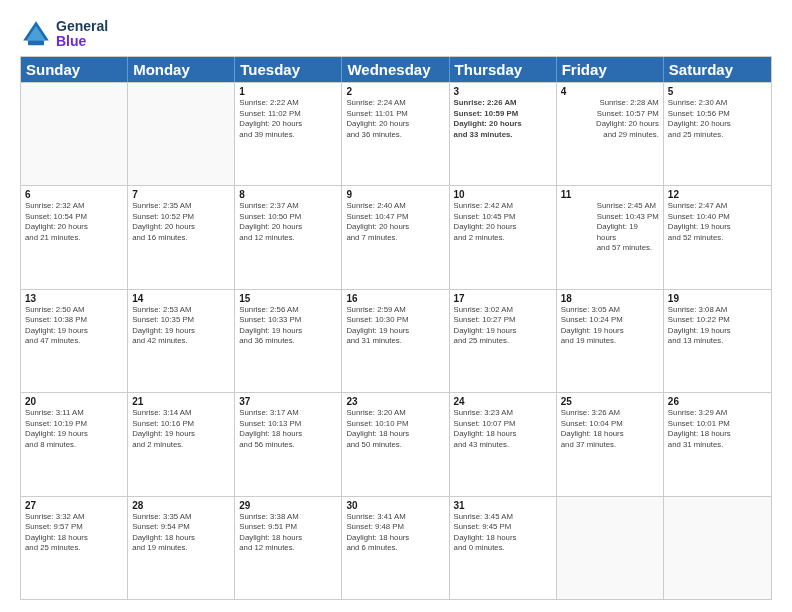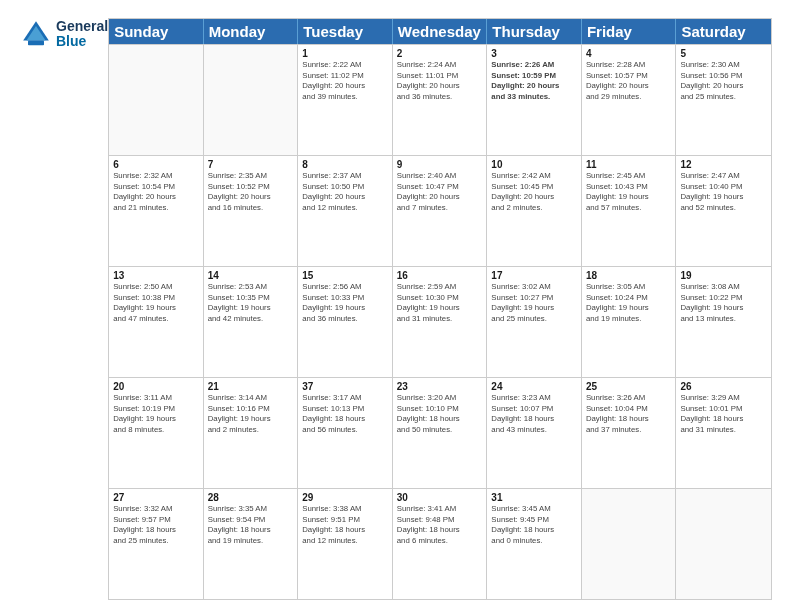--- a/index.html
+++ b/index.html
@@ -8,21 +8,21 @@
       background: #fff;
       width: 792px;
       height: 612px;
       overflow: hidden;
     }
     .page {
       width: 792px;
       height: 612px;
       padding: 18px 20px 12px 20px;
       display: flex;
-      flex-direction: row;
+      flex-direction: column;
     }
     .header {
       display: flex;
       justify-content: space-between;
       align-items: flex-start;
       margin-bottom: 6px;
     }
     .logo {
       display: flex;
       align-items: center;
@@ -111,21 +111,21 @@
 <div class="page">
   <div class="header">
     <div class="logo">
       <svg class="logo-icon" viewBox="0 0 40 40">
         <polygon points="20,4 36,28 4,28" fill="#1a6db5"></polygon>
         <polygon points="20,10 32,28 8,28" fill="#4a9fd4"></polygon>
         <rect x="10" y="28" width="20" height="6" rx="1" fill="#1a6db5"></rect>
       </svg>
       <div>
         <div class="logo-text">General</div>
-        <div class="logo-text" style="color:#0369a1;">Blue</div>
+        <div class="logo-text" style="color:#6d28d9;">Blue</div>
       </div>
     </div>
     <div class="title-block">
       <div class="month-title"></div>
       <div class="location"></div>
     </div>
   </div>
 
   <div class="calendar">
     <div class="cal-header-row">
@@ -157,21 +157,21 @@
           </div>
           <div class="cal-cell">
             <div class="day-number">3</div>
             <div class="day-info" style="white-space: pre-line; font-weight: bold;">Sunrise: 2:26 AM
 Sunset: 10:59 PM
 Daylight: 20 hours
 and 33 minutes.</div>
           </div>
           <div class="cal-cell">
             <div class="day-number">4</div>
-            <div class="day-info" style="white-space: pre-line;">Sunrise: 2:28 AM
+            <div class="day-info" style="white-space: pre-line; text-align: right;">Sunrise: 2:28 AM
 Sunset: 10:57 PM
 Daylight: 20 hours
 and 29 minutes.</div>
           </div>
           <div class="cal-cell">
             <div class="day-number">5</div>
             <div class="day-info" style="white-space: pre-line;">Sunrise: 2:30 AM
 Sunset: 10:56 PM
 Daylight: 20 hours
 and 25 minutes.</div>
@@ -208,21 +208,21 @@
           </div>
           <div class="cal-cell">
             <div class="day-number">10</div>
             <div class="day-info" style="white-space: pre-line;">Sunrise: 2:42 AM
 Sunset: 10:45 PM
 Daylight: 20 hours
 and 2 minutes.</div>
           </div>
           <div class="cal-cell">
             <div class="day-number">11</div>
-            <div class="day-info" style="white-space: pre-line;">Sunrise: 2:45 AM
+            <div class="day-info" style="white-space: pre-line; margin-left: 36px;">Sunrise: 2:45 AM
 Sunset: 10:43 PM
 Daylight: 19 hours
 and 57 minutes.</div>
           </div>
           <div class="cal-cell">
             <div class="day-number">12</div>
             <div class="day-info" style="white-space: pre-line;">Sunrise: 2:47 AM
 Sunset: 10:40 PM
 Daylight: 19 hours
 and 52 minutes.</div>

